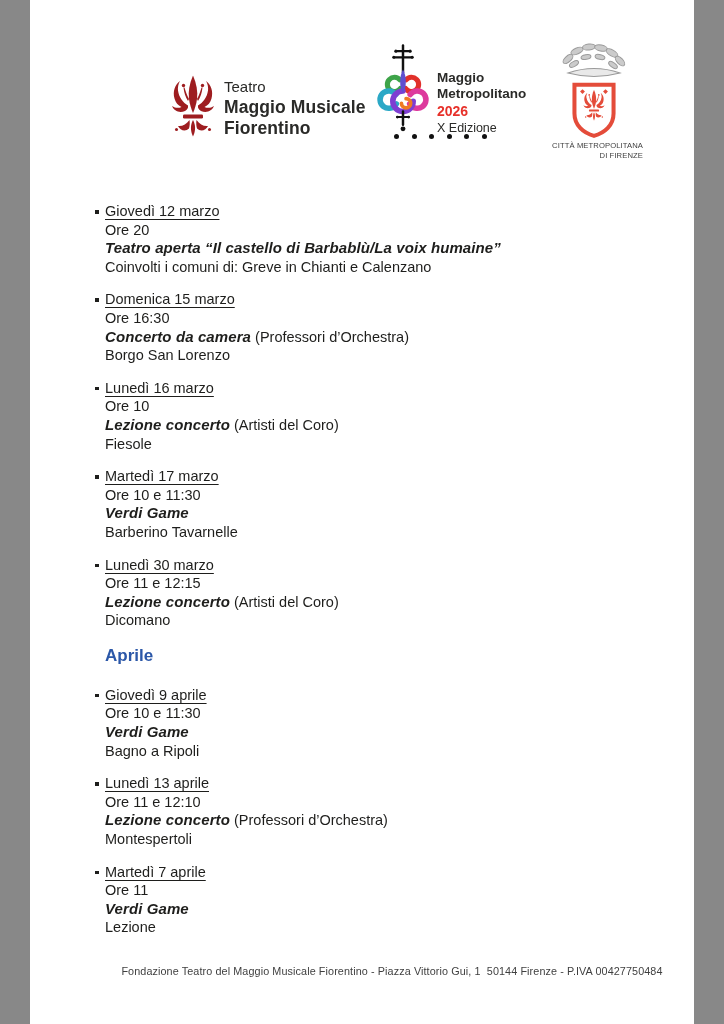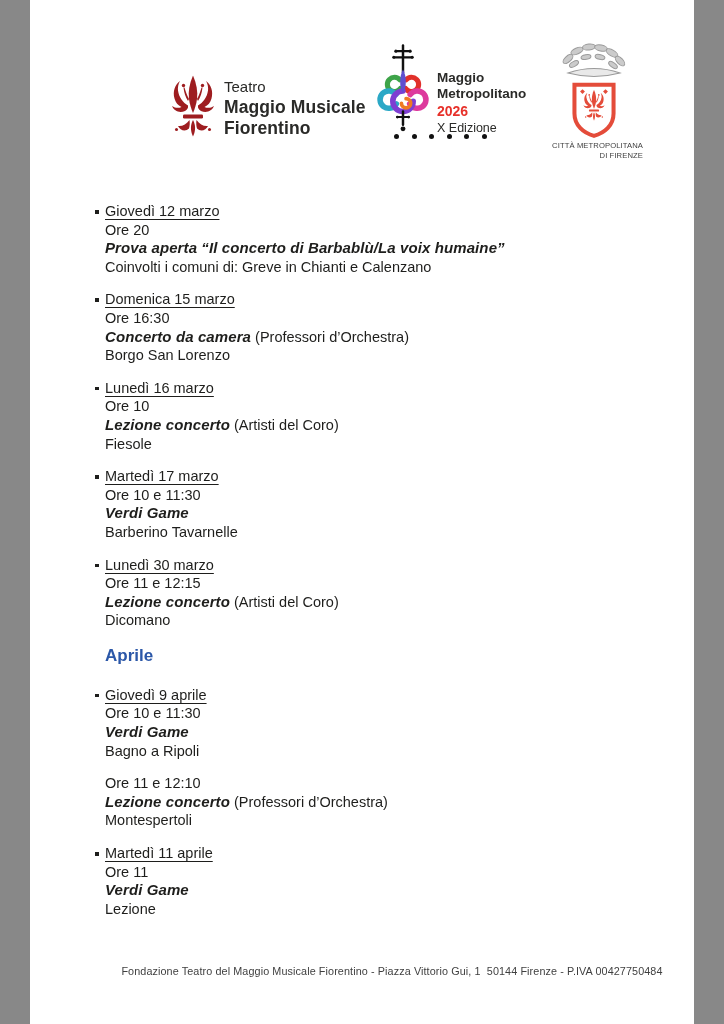--- a/index.html
+++ b/index.html
@@ -160,21 +160,21 @@
         <div>DI FIRENZE</div>
       </div>
     </div>
   </div>
 
   <div class="content">
 
     <div class="event">
       <div class="date-row"><span class="bullet"></span><span class="date">Giovedì 12 marzo</span></div>
       <div class="line">Ore 20</div>
-      <div class="line"><span class="etitle">Prova aperta “Il concerto di Barbablù/La voix humaine”</span> <span class="enote"></span></div>
+      <div class="line"><span class="etitle">Teatro aperta “Il castello di Barbablù/La voix humaine”</span> <span class="enote"></span></div>
       <div class="line">Coinvolti i comuni di: Greve in Chianti e Calenzano</div>
     </div>
 
     <div class="event">
       <div class="date-row"><span class="bullet"></span><span class="date">Domenica 15 marzo</span></div>
       <div class="line">Ore 16:30</div>
       <div class="line"><span class="etitle">Concerto da camera</span> <span class="enote">(Professori d’Orchestra)</span></div>
       <div class="line">Borgo San Lorenzo</div>
     </div>
 
@@ -202,27 +202,28 @@
     <h2 class="month-heading">Aprile</h2>
 
     <div class="event">
       <div class="date-row"><span class="bullet"></span><span class="date">Giovedì 9 aprile</span></div>
       <div class="line">Ore 10 e 11:30</div>
       <div class="line"><span class="etitle">Verdi Game</span> <span class="enote"></span></div>
       <div class="line">Bagno a Ripoli</div>
     </div>
 
     <div class="event">
+      <div class="date-row"><span class="bullet"></span><span class="date">Lunedì 13 aprile</span></div>
       <div class="line">Ore 11 e 12:10</div>
       <div class="line"><span class="etitle">Lezione concerto</span> <span class="enote">(Professori d’Orchestra)</span></div>
       <div class="line">Montespertoli</div>
     </div>
 
     <div class="event">
-      <div class="date-row"><span class="bullet"></span><span class="date">Martedì 11 aprile</span></div>
+      <div class="date-row"><span class="bullet"></span><span class="date">Martedì 7 aprile</span></div>
       <div class="line">Ore 11</div>
       <div class="line"><span class="etitle">Verdi Game</span> <span class="enote"></span></div>
       <div class="line">Lezione</div>
     </div>
 
   </div>
 
   <div class="footer">Fondazione Teatro del Maggio Musicale Fiorentino - Piazza Vittorio Gui, 1&nbsp; 50144 Firenze - P.IVA 00427750484</div>
 
 </div>

